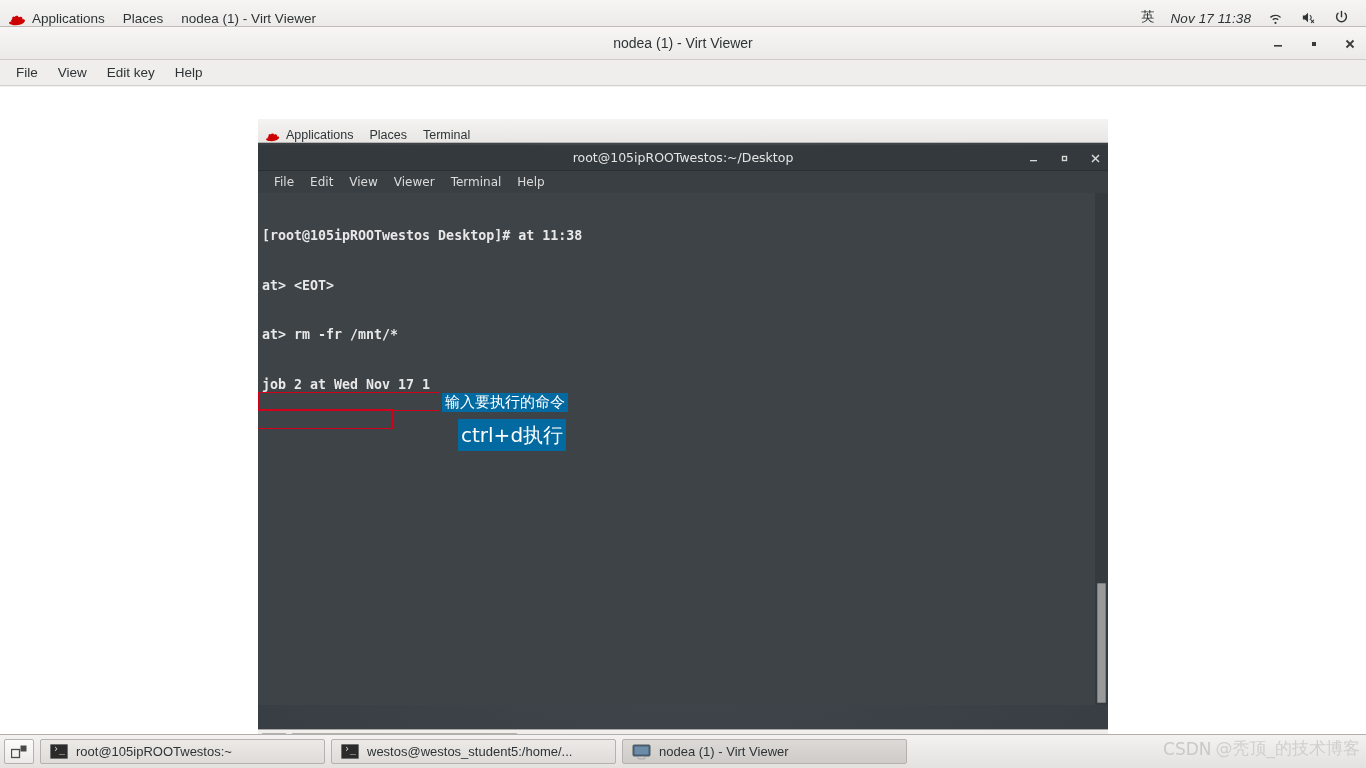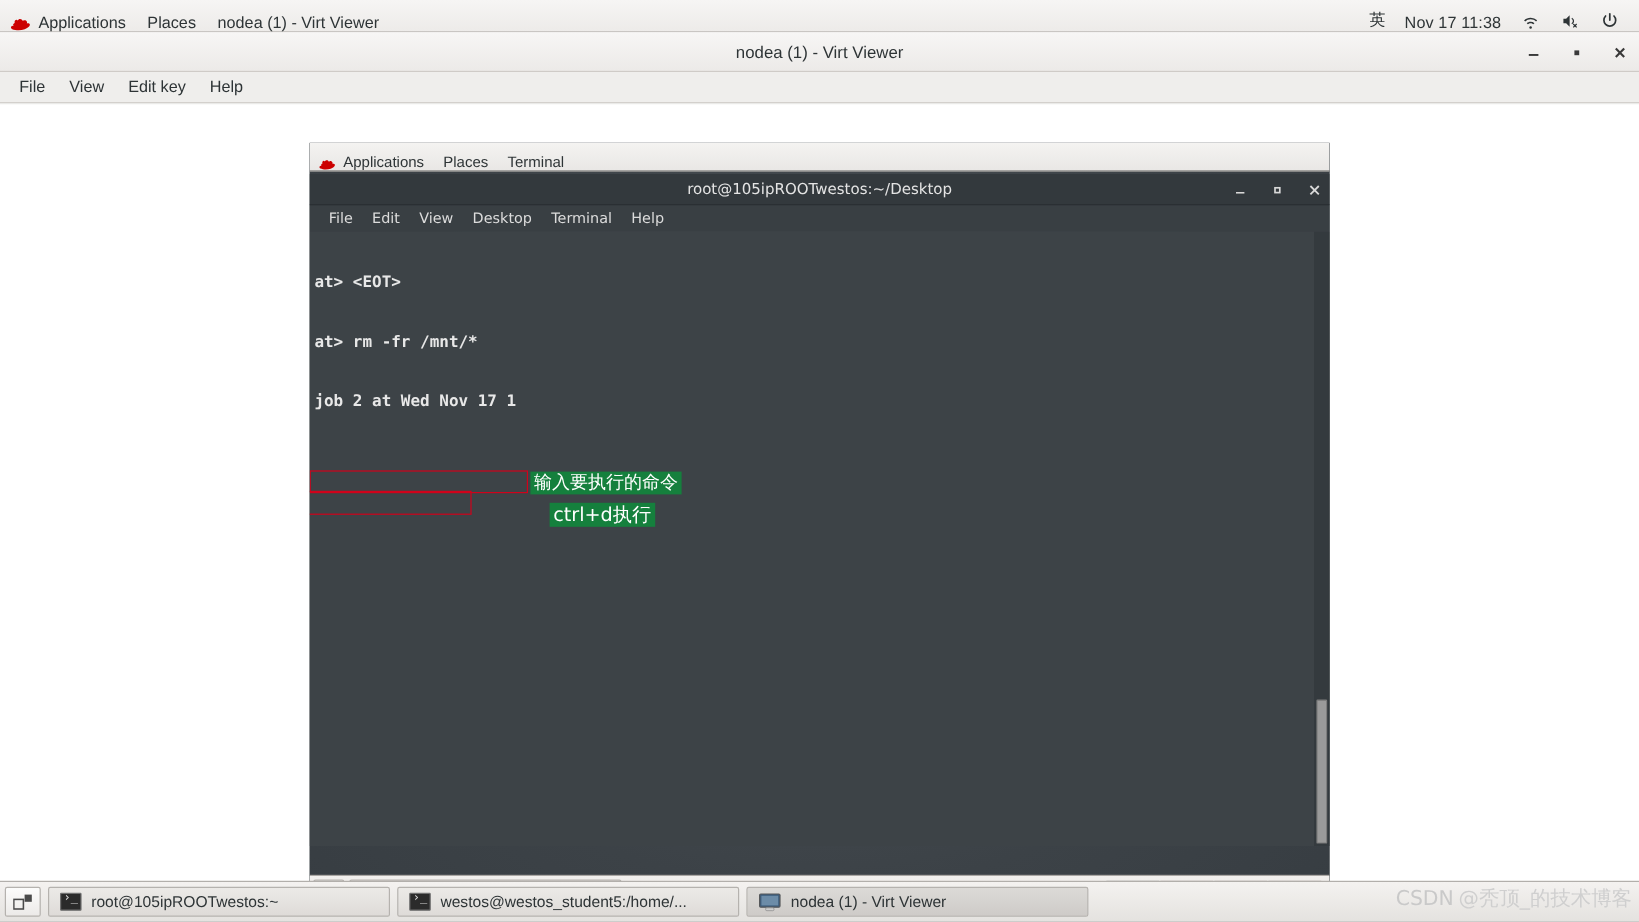--- a/index.html
+++ b/index.html
@@ -19,21 +19,21 @@
   }
   .panel-left{ display:flex; align-items:center; height:100%; }
   .panel-item{
     display:flex; align-items:flex-end; gap:6px; height:100%;
     padding:0 9px; font-size:13.5px; color:#2e3436; cursor:default;
   }
   .panel-right{ margin-left:auto; display:flex; align-items:center; height:100%; padding-right:8px; }
   .panel-right .panel-item{ padding:0 8px; }
   .rh-logo{ width:17px; height:13px; position:relative; display:inline-block; }
   .rh-logo svg{ display:block; }
-  #host-clock{ font-size:13.5px; color:#2e3436; letter-spacing:.1px;}
+  #host-clock{ font-size:13.5px; color:#2e3436; letter-spacing:.1px;font-style:italic;}
   .ime-label{ font-size:13.5px; color:#2e3436; }
   .ticon{ width:17px; height:17px; display:block; }
 
   
   #virt-window{
     position:absolute; left:0; top:27px; width:1366px; height:707px;
     background:#f2f1f0;
   }
   #virt-titlebar{
     position:relative; height:33px; width:100%;
@@ -136,27 +136,27 @@
     position:absolute; right:0; top:0; width:13px; height:100%;
     background:#343a3e;
   }
   #term-thumb{
     position:absolute; right:2px; bottom:2px; width:9px; height:120px;
     background:#9a9a9a; border:1px solid #7d7d7d; border-radius:1px;
   }
 
   
   .annot-box{
-    position:absolute; background:#15803d; color:#fff;
+    position:absolute; background:#0369a1; color:#fff;
     font-family:"DejaVu Sans", sans-serif;
     display:flex; align-items:center; padding:0 3px; z-index:9;
     white-space:nowrap;
   }
   #annot-cmd{ left:184px; top:200px; height:19px; font-size:15px; }
-  #annot-ctrld{ left:200px; top:226px; height:20px; font-size:16px; }
+  #annot-ctrld{ left:200px; top:226px; height:32px; font-size:20px; }
   .red-rect{
     position:absolute; border:1.6px solid #d0021b; z-index:8;
     pointer-events:none;
   }
   #rect-cmd{ left:0px; top:199px; width:182px; height:19px; }
   #rect-eot{ left:-6px; top:216px; width:141px; height:20px; }
 
   
   #vm-taskbar{
     position:absolute; left:0; bottom:0; width:100%; height:27px;
@@ -374,27 +374,28 @@
                   <path d="M2 2l7 7M9 2l-7 7" stroke="#d8d8d8" stroke-width="1.5"></path>
                 </svg>
             </div>
           </div>
         </div>
 
         <div id="term-menubar">
           <div class="mitem">File</div>
           <div class="mitem">Edit</div>
           <div class="mitem">View</div>
-          <div class="mitem">Desktop</div>
+          <div class="mitem">Viewer</div>
           <div class="mitem">Terminal</div>
           <div class="mitem">Help</div>
         </div>
 
         <div id="term-body">
           <div id="term-lines">
+            <div class="tl">[root@105ipROOTwestos Desktop]# at 11:38</div>
             <div class="tl">at&gt; &lt;EOT&gt;</div>
             <div class="tl">at&gt; rm -fr /mnt/*</div>
             <div class="tl">job 2 at Wed Nov 17 1</div>
           </div>
 
           <div class="red-rect" id="rect-cmd"></div>
           <div class="red-rect" id="rect-eot"></div>
 
           <div class="annot-box" id="annot-cmd">输入要执行的命令</div>
           <div class="annot-box" id="annot-ctrld">ctrl+d执行</div>

